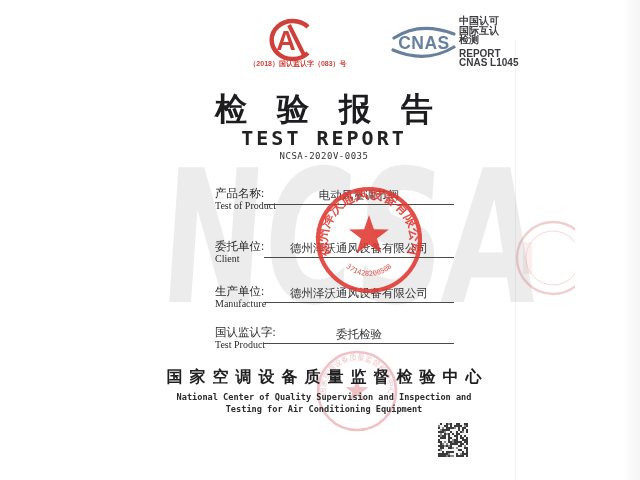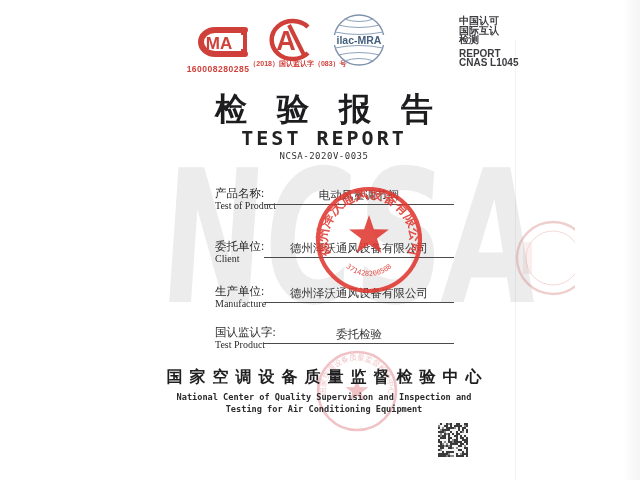--- a/index.html
+++ b/index.html
@@ -86,52 +86,38 @@
 <body>
 
 <div class="page">
 
   <div class="watermark">NCSA</div>
   <div class="fold-line"></div>
   <div class="edge-shade"></div>
 
   <div class="certs">
 
-    <div class="cma-wrap">
-      <svg width="70" height="34" viewBox="0 0 70 34">
-        <path d="M 60 5 L 30 5 A 14 12 0 0 0 30 29 L 60 29" fill="none" stroke="#d0403a" stroke-width="6" stroke-linecap="round" transform="translate(2,0)"></path>
-        <path d="M 58 8 L 62 8 L 62 26 L 58 26" fill="none" stroke="#d0403a" stroke-width="4"></path>
-        <text x="36" y="24" text-anchor="middle" font-family="Liberation Sans, sans-serif" font-size="17" font-weight="bold" fill="#d0403a">MA</text>
-      </svg>
-      <div class="cma-number">160008280285</div>
-    </div>
 
     <div class="cal-wrap">
       <svg width="56" height="46" viewBox="0 0 56 46">
         <path d="M 46 10 A 21 19 0 1 0 46 36" fill="none" stroke="#d0403a" stroke-width="4.5"></path>
         <text x="24" y="33" text-anchor="middle" font-family="Liberation Sans, sans-serif" font-size="27" font-weight="bold" fill="#d0403a">A</text>
         <line x1="27" y1="8" x2="42" y2="38" stroke="#d0403a" stroke-width="4"></line>
       </svg>
     </div>
     <div class="cal-caption">（2018）国认监认字（083）号</div>
 
-    <div class="ilac-wrap">
-      <svg width="58" height="54" viewBox="0 0 58 54">
-        <circle cx="29" cy="27" r="25" fill="#ffffff" stroke="#7e93ad" stroke-width="1.4"></circle>
-        <path d="M 8 12 Q 29 17 50 12" fill="none" stroke="#8ea3bb" stroke-width="1"></path>
-        <path d="M 5 19 Q 29 24 53 19" fill="none" stroke="#8ea3bb" stroke-width="1"></path>
-        <path d="M 5 35 Q 29 30 53 35" fill="none" stroke="#8ea3bb" stroke-width="1"></path>
-        <path d="M 8 42 Q 29 37 50 42" fill="none" stroke="#8ea3bb" stroke-width="1"></path>
-        <path d="M 14 48 Q 29 43 44 48" fill="none" stroke="#8ea3bb" stroke-width="1"></path>
-        <path d="M 14 6 Q 29 11 44 6" fill="none" stroke="#8ea3bb" stroke-width="1"></path>
-        <rect x="3" y="22" width="52" height="10" fill="#ffffff"></rect>
-        <text x="29" y="30.5" text-anchor="middle" font-family="Liberation Sans, sans-serif" font-size="10.5" font-weight="bold" fill="#44607e">ilac-MRA</text>
+
+    <div class="cnas-wrap">
+      <svg width="68" height="38" viewBox="0 0 68 38">
+        <path d="M 4 15 Q 30 -2 64 11" fill="none" stroke="#66809e" stroke-width="3.2" stroke-linecap="round"></path>
+        <path d="M 3 27 Q 36 41 64 24" fill="none" stroke="#66809e" stroke-width="3.2" stroke-linecap="round"></path>
+        <text x="34" y="26" text-anchor="middle" font-family="Liberation Sans, sans-serif" font-size="17.5" font-weight="bold" letter-spacing="0.5" fill="#66809e">CNAS</text>
       </svg>
     </div>
-
 
     <div class="cnas-caption">
       <div>中国认可</div>
       <div>国际互认</div>
       <div>检测</div>
       <div class="gap"></div>
       <div>REPORT</div>
       <div>CNAS L1045</div>
     </div>
   </div>

